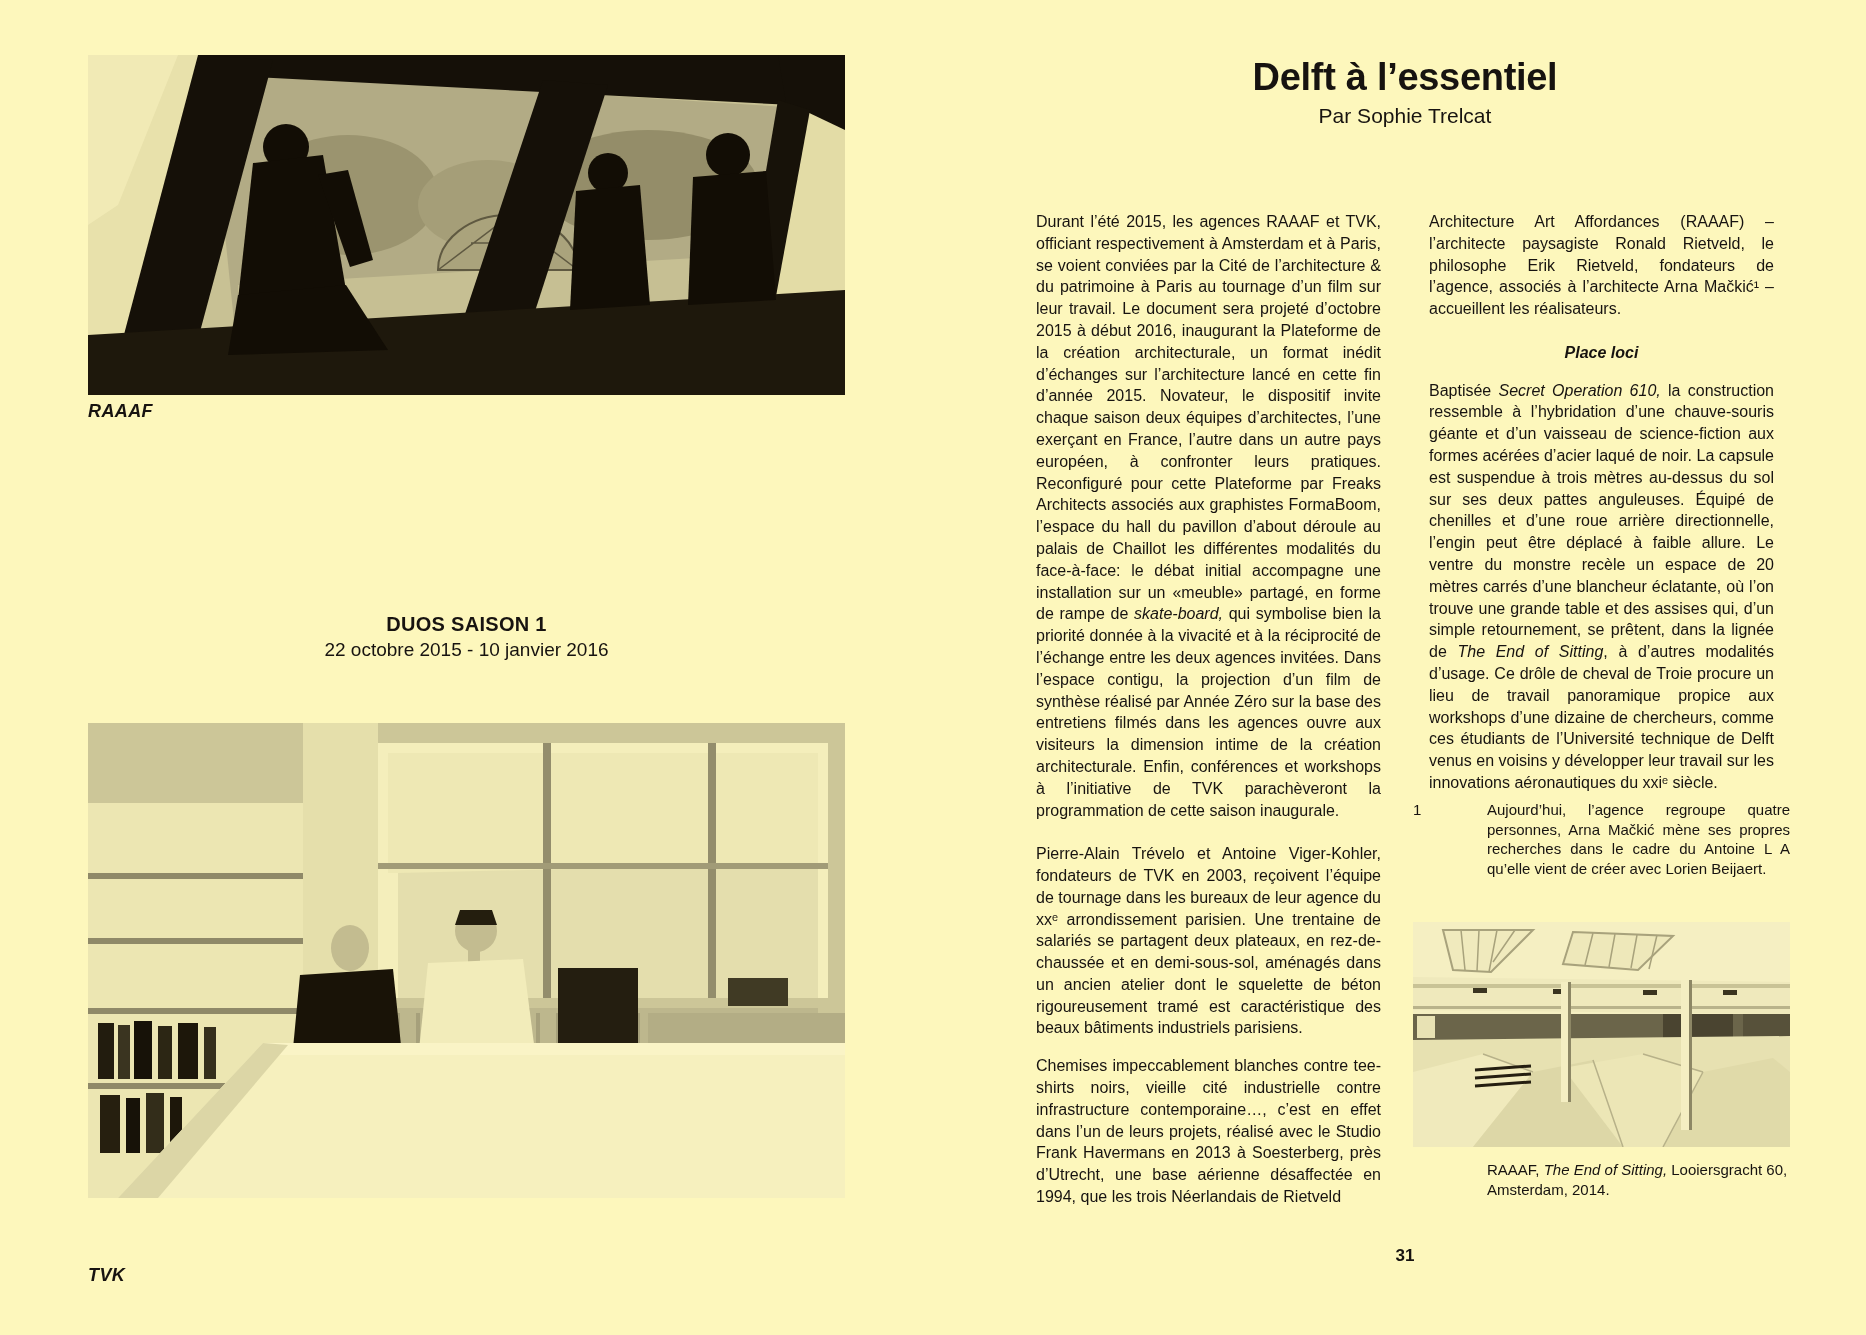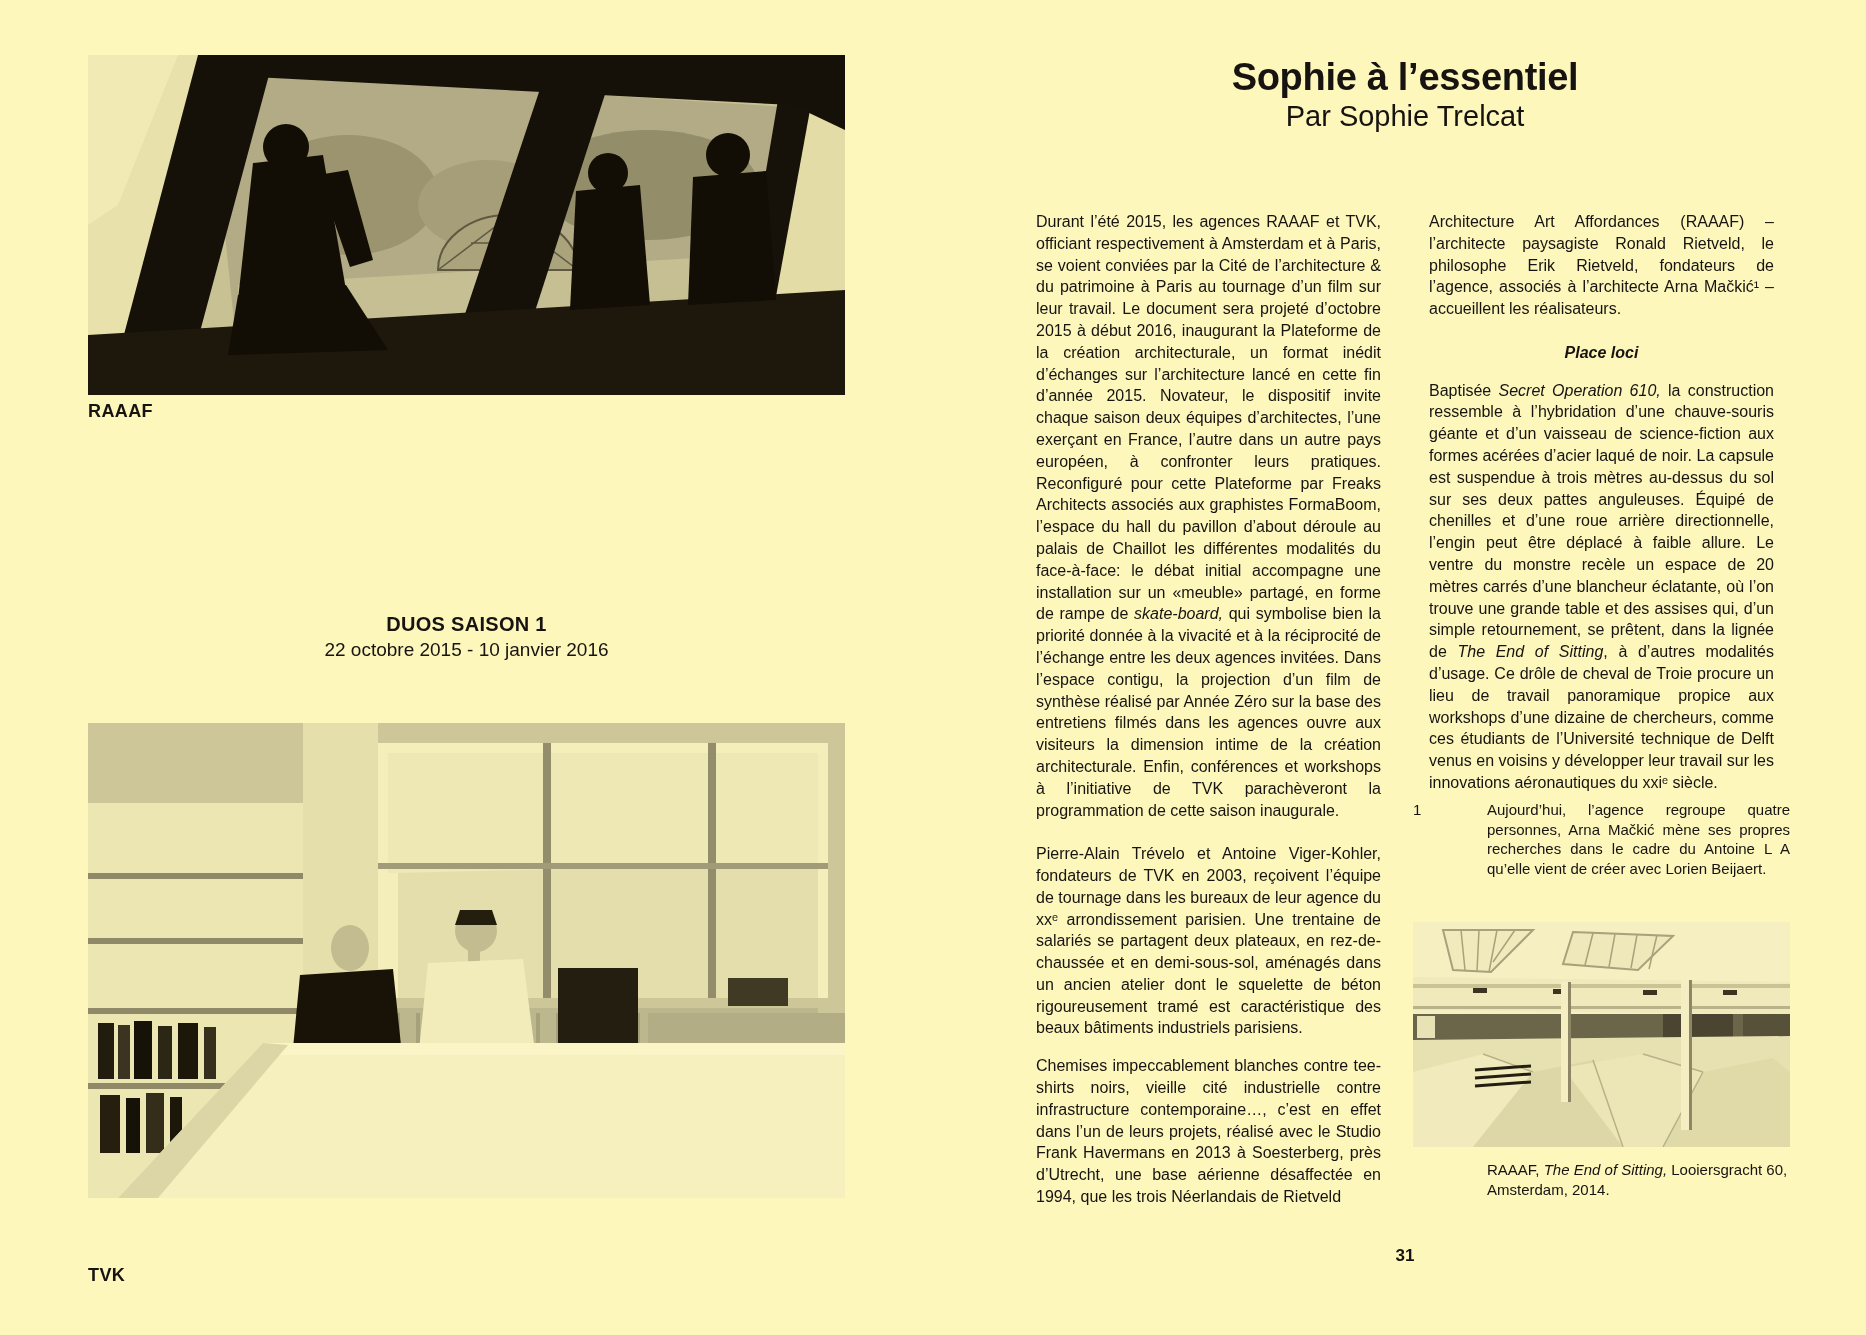--- a/index.html
+++ b/index.html
@@ -9,31 +9,31 @@
     font-family:"Liberation Sans", sans-serif;
     -webkit-font-smoothing:antialiased;
   }
   .abs{position:absolute;}
   figure{margin:0;}
   .photo svg{display:block;width:100%;height:100%;}
 
   
   .photo-raaaf{left:88px;top:55px;width:757px;height:340px;}
   .photo-tvk{left:88px;top:723px;width:757px;height:475px;}
-  .photo-label{font-weight:bold;font-size:18px;letter-spacing:.4px;}
+  .photo-label{font-weight:bold;font-size:18px;letter-spacing:.4px;font-style:italic;}
   .raaaf-label{left:88px;top:401px;}
   .tvk-label{left:88px;top:1265px;}
   .exhibit-block{left:88px;top:612px;width:757px;text-align:center;}
   .exhibit-title{font-weight:bold;font-size:20px;letter-spacing:.3px;line-height:25px;}
   .exhibit-dates{font-size:19px;line-height:26px;}
 
   
   .title-block{left:1020px;top:55px;width:770px;text-align:center;}
   .article-title{font-size:38px;font-weight:bold;letter-spacing:-.3px;line-height:44px;margin:0;}
-  .article-byline{font-size:29px;line-height:30px;margin-top:2px;}
+  .article-byline{font-size:21px;line-height:30px;margin-top:2px;}
 
   .col{width:377px;font-size:16px;line-height:21.8px;text-align:justify;}
   .col p{margin:16px;}
   .col1{left:1020px;top:195px;height:1030px;overflow:hidden;}
   .col2{left:1413px;top:195px;height:600px;overflow:hidden;}
   .space-before{margin-top:21.8px !important;}
   .section-heading{
     font-size:16px;line-height:21.8px;font-weight:bold;font-style:italic;
     text-align:center;margin:21.8px 0 0 0;
   }
@@ -127,21 +127,21 @@
       <polygon points="30,475 175,320 200,322 70,475" fill="#dcd6a6"></polygon>
     </svg>
   </figure>
   <div class="abs photo-label tvk-label">TVK</div>
 
 </section>
 
 <section>
 
   <div class="abs title-block">
-    <h1 class="article-title">Sophie à l’essentiel</h1>
+    <h1 class="article-title">Delft à l’essentiel</h1>
     <div class="article-byline">Par Sophie Trelcat</div>
   </div>
 
   <div class="abs col col1">
     <p>Durant l’été 2015, les agences RAAAF et TVK, officiant respectivement à Amsterdam et à Paris, se voient conviées par la Cité de l’architecture &amp; du patrimoine à Paris au tournage d’un film sur leur travail. Le document sera projeté d’octobre 2015 à début 2016, inaugurant la Plateforme de la création architecturale, un format inédit d’échanges sur l’architecture lancé en cette fin d’année 2015. Novateur, le dispositif invite chaque saison deux équipes d’architectes, l’une exerçant en France, l’autre dans un autre pays européen, à confronter leurs pratiques. Reconfiguré pour cette Plateforme par Freaks Architects associés aux graphistes FormaBoom, l’espace du hall du pavillon d’about déroule au palais de Chaillot les différentes modalités du face-à-face: le débat initial accompagne une installation sur un «meuble» partagé, en forme de rampe de <i>skate-board,</i> qui symbolise bien la priorité donnée à la vivacité et à la réciprocité de l’échange entre les deux agences invitées. Dans l’espace contigu, la projection d’un film de synthèse réalisé par Année Zéro sur la base des entretiens filmés dans les agences ouvre aux visiteurs la dimension intime de la création architecturale. Enfin, conférences et workshops à l’initiative de TVK parachèveront la programmation de cette saison inaugurale.</p>
     <p class="space-before">Pierre-Alain Trévelo et Antoine Viger-Kohler, fondateurs de TVK en 2003, reçoivent l’équipe de tournage dans les bureaux de leur agence du xxᵉ arrondissement parisien. Une trentaine de salariés se partagent deux plateaux, en rez-de-chaussée et en demi-sous-sol, aménagés dans un ancien atelier dont le squelette de béton rigoureusement tramé est caractéristique des beaux bâtiments industriels parisiens.</p>
     <p>Chemises impeccablement blanches contre tee-shirts noirs, vieille cité industrielle contre infrastructure contemporaine…, c’est en effet dans l’un de leurs projets, réalisé avec le Studio Frank Havermans en 2013 à Soesterberg, près d’Utrecht, une base aérienne désaffectée en 1994, que les trois Néerlandais de Rietveld</p>
   </div>
 
   <div class="abs col col2">

